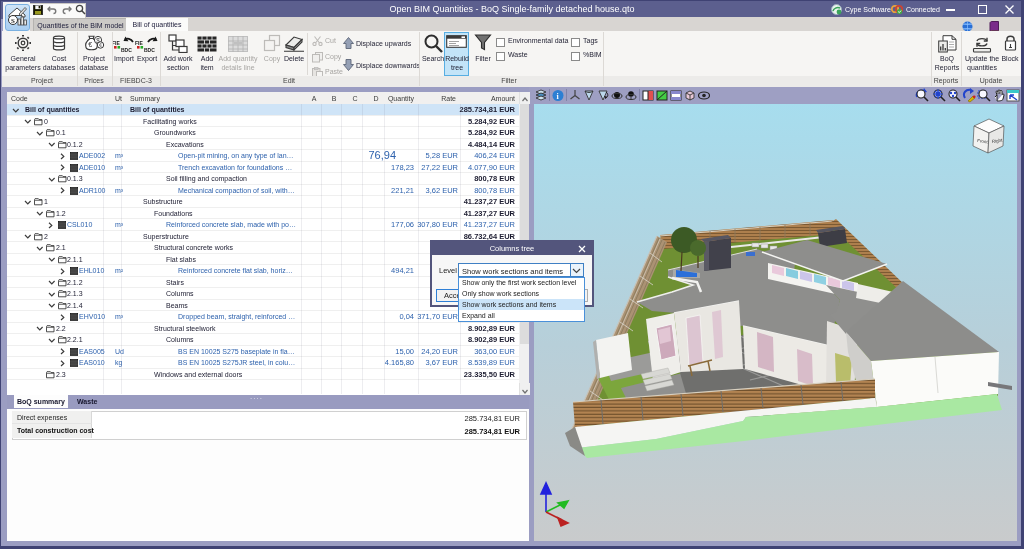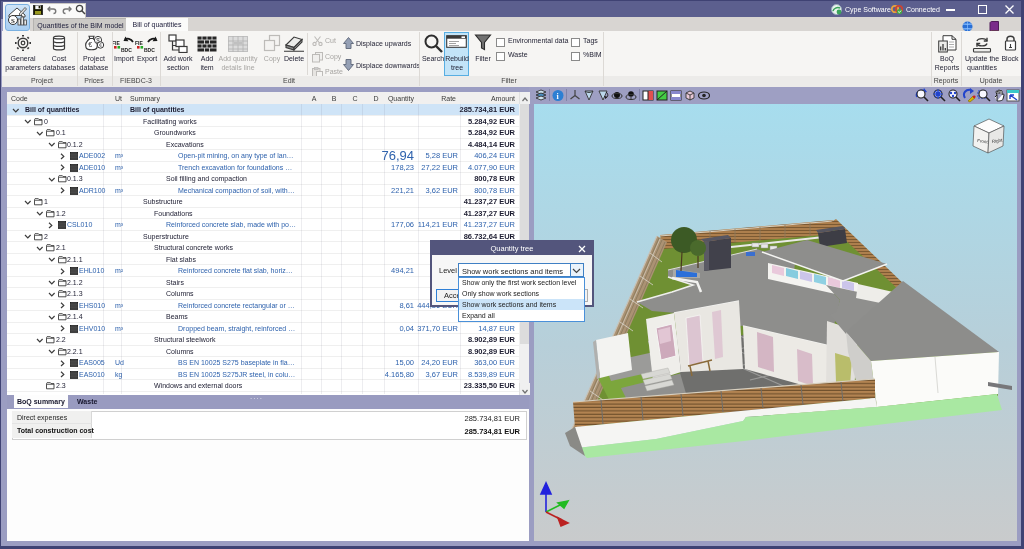--- a/index.html
+++ b/index.html
@@ -35,20 +35,21 @@
 #btabs{left:7px;top:395px;width:522px;height:14px;background:#999bc0;}
 #bpanel{left:7px;top:409px;width:522px;height:132px;background:#fdfdfd;}
 #vtoolbar{left:529px;top:87px;width:488px;height:17px;background:#9e9fc3;}
 #viewport{left:534px;top:104px;width:483px;height:437px;}
 #winborder{left:0;top:0;width:1022px;height:547px;border:1px solid #3f4273;pointer-events:none;}
 </style>
 </head>
 <body>
 <div id="app">
   <div class="abs" id="titlebar"></div>
+  <div class="abs" id="titletext">Open BIM Quantities - BoQ Single-family detached house.qto</div>
   <svg class="abs" style="left:831px;top:4px" width="11" height="11">
       <circle cx="5.5" cy="5.5" r="5" fill="#e8f4ec" stroke="#9ab"></circle>
       <path d="M2 7 A5 4 0 0 1 9 4" fill="none" stroke="#3aa35a" stroke-width="1.5"></path>
       <circle cx="8" cy="8" r="2.4" fill="#3aa35a"></circle>
     </svg>
     <div class="abs" style="left:845px;top:6px;font-size:7px;color:#fff">Cype Software</div>
     <svg class="abs" style="left:891px;top:4px" width="12" height="11">
       <circle cx="4" cy="5" r="3.2" fill="none" stroke="#e8a33d" stroke-width="1.8"></circle>
       <circle cx="8" cy="5" r="3.2" fill="none" stroke="#cc4433" stroke-width="1.8"></circle>
       <circle cx="8.5" cy="7.5" r="2.6" fill="#44aa44"></circle>
@@ -623,21 +624,21 @@
           </span>
           <span class="c" style="left:63px;width:12px">
             <svg width="8" height="8" viewBox="0 0 8 8" style="position:absolute;top:2px">
               <rect x="0.4" y="0.4" width="7.2" height="7" fill="#2e2e2e" stroke="#1a1a1a" stroke-width="0.8"></rect>
               <path d="M0 2.2 H8 M0 4 H8 M0 5.8 H8 M2 0 V8 M4 0 V8 M6 0 V8" stroke="#6a6a6a" stroke-width="0.45"></path>
             </svg>
           </span>
           <span class="c blue" style="left:72px;width:34px">ADE002</span>
           <span class="c blue" style="left:108px;width:16px">m³</span>
           <span class="c blue" style="left:171px;width:118px;text-overflow:ellipsis">Open-pit mining, on any type of land, …</span>
-          <span class="c blue num" style="left:370px;width:37px;font-size:13px">76,94</span>
+          <span class="c blue num" style="left:352px;width:37px;font-size:11px">76,94</span>
           <span class="c blue num" style="left:407px;width:44px;font-size:7.5px">5,28 EUR</span>
           <span class="c blue num" style="left:444px;width:64px;font-size:7.5px">406,24 EUR</span>
         </div>
 <div class="trow">
           <span class="c" style="left:53px;width:10px">
             <svg width="6" height="8" style="position:absolute;top:2.5px">
               <path d="M1 0.8 L3.8 3.4 L1 6" fill="none" stroke="#3c3c3c" stroke-width="1.2"></path>
             </svg>
           </span>
           <span class="c" style="left:63px;width:12px">
@@ -729,21 +730,21 @@
           <span class="c" style="left:51px;width:12px">
             <svg width="8" height="8" viewBox="0 0 8 8" style="position:absolute;top:2px">
               <rect x="0.4" y="0.4" width="7.2" height="7" fill="#2e2e2e" stroke="#1a1a1a" stroke-width="0.8"></rect>
               <path d="M0 2.2 H8 M0 4 H8 M0 5.8 H8 M2 0 V8 M4 0 V8 M6 0 V8" stroke="#6a6a6a" stroke-width="0.45"></path>
             </svg>
           </span>
           <span class="c blue" style="left:60px;width:46px">CSL010</span>
           <span class="c blue" style="left:108px;width:16px">m³</span>
           <span class="c blue" style="left:159px;width:130px;text-overflow:ellipsis">Reinforced concrete slab, made with pour…</span>
           <span class="c blue num" style="left:370px;width:37px;font-size:7.5px">177,06</span>
-          <span class="c blue num" style="left:407px;width:44px;font-size:7.5px">114,21 EUR</span>
+          <span class="c blue num" style="left:407px;width:44px;font-size:7.5px">307,80 EUR</span>
           <span class="c blue num" style="left:444px;width:64px;font-size:7.5px">41.237,27 EUR</span>
         </div>
 <div class="trow">
           <span class="c" style="left:17px;width:10px">
             <svg width="8" height="6" style="position:absolute;top:3.5px">
               <path d="M1 1 L3.8 3.8 L6.6 1" fill="none" stroke="#3c3c3c" stroke-width="1.2"></path>
             </svg>
           </span>
           <span class="c" style="left:27px;width:12px">
             <svg width="9" height="8" viewBox="0 0 9 8" style="position:absolute;top:2px">
@@ -824,38 +825,20 @@
             </svg>
           </span>
           <span class="c" style="left:51px;width:12px">
             <svg width="9" height="8" viewBox="0 0 9 8" style="position:absolute;top:2px">
               <path d="M0.5 2.2 L0.5 6.8 L8 6.8 L8 1.6 L5 1.6 L4.4 0.7 L1 0.7 L0.5 1.6 Z" fill="#fdfdfd" stroke="#3a3a3a" stroke-width="0.9"></path>
               <path d="M0.5 2.4 L8 2.4" stroke="#3a3a3a" stroke-width="0.7"></path>
             </svg>
           </span>
           <span class="c dark" style="left:60px;width:46px">2.1.3</span>
           <span class="c dark" style="left:159px;width:130px;text-overflow:ellipsis">Columns</span>
-        </div>
-<div class="trow">
-          <span class="c" style="left:53px;width:10px">
-            <svg width="6" height="8" style="position:absolute;top:2.5px">
-              <path d="M1 0.8 L3.8 3.4 L1 6" fill="none" stroke="#3c3c3c" stroke-width="1.2"></path>
-            </svg>
-          </span>
-          <span class="c" style="left:63px;width:12px">
-            <svg width="8" height="8" viewBox="0 0 8 8" style="position:absolute;top:2px">
-              <rect x="0.4" y="0.4" width="7.2" height="7" fill="#2e2e2e" stroke="#1a1a1a" stroke-width="0.8"></rect>
-              <path d="M0 2.2 H8 M0 4 H8 M0 5.8 H8 M2 0 V8 M4 0 V8 M6 0 V8" stroke="#6a6a6a" stroke-width="0.45"></path>
-            </svg>
-          </span>
-          <span class="c blue" style="left:72px;width:34px">EHS010</span>
-          <span class="c blue" style="left:108px;width:16px">m³</span>
-          <span class="c blue" style="left:171px;width:118px;text-overflow:ellipsis">Reinforced concrete rectangular or sq…</span>
-          <span class="c blue num" style="left:370px;width:37px;font-size:7.5px">8,61</span>
-          <span class="c blue num" style="left:407px;width:44px;font-size:7.5px">444,86 EUR</span>
         </div>
 <div class="trow">
           <span class="c" style="left:41px;width:10px">
             <svg width="8" height="6" style="position:absolute;top:3.5px">
               <path d="M1 1 L3.8 3.8 L6.6 1" fill="none" stroke="#3c3c3c" stroke-width="1.2"></path>
             </svg>
           </span>
           <span class="c" style="left:51px;width:12px">
             <svg width="9" height="8" viewBox="0 0 9 8" style="position:absolute;top:2px">
               <path d="M0.5 2.2 L0.5 6.8 L8 6.8 L8 1.6 L5 1.6 L4.4 0.7 L1 0.7 L0.5 1.6 Z" fill="#fdfdfd" stroke="#3a3a3a" stroke-width="0.9"></path>
@@ -996,21 +979,21 @@
   <div class="abs" id="bpanel">
       <div class="abs" style="left:5px;top:2px;width:513px;height:27px;border:1px solid #d0d0d0;background:#fff"></div>
       <div class="abs" style="left:5px;top:2px;width:80px;height:13px;background:#f0f0ef;border-right:1px solid #d8d8d8;border-bottom:1px solid #e4e4e4;box-sizing:border-box"></div>
       <div class="abs" style="left:5px;top:15px;width:80px;height:14px;background:#f0f0ef;border-right:1px solid #d8d8d8;box-sizing:border-box"></div>
       <div class="abs" style="left:10px;top:5px;font-size:7px;color:#222">Direct expenses</div>
       <div class="abs" style="left:10px;top:18px;font-size:7px;font-weight:bold;color:#111">Total construction cost</div>
       <div class="abs" style="left:380px;top:5px;width:133px;text-align:right;font-size:7.5px;color:#222">285.734,81 EUR</div>
       <div class="abs" style="left:380px;top:18px;width:133px;text-align:right;font-size:7.5px;font-weight:bold;color:#111">285.734,81 EUR</div>
     </div>
   <div class="abs" style="left:430px;top:240px;width:164px;height:67px;background:#53557c;"></div>
-    <div class="abs" style="left:430px;top:244px;width:164px;text-align:center;font-size:7.5px;color:#fff">Quantity tree</div>
+    <div class="abs" style="left:430px;top:244px;width:164px;text-align:center;font-size:7.5px;color:#fff">Columns tree</div>
     <svg class="abs" style="left:578px;top:245px" width="8" height="8">
       <path d="M1 1 L7 7 M7 1 L1 7" stroke="#fff" stroke-width="1.3"></path>
     </svg>
     <div class="abs" style="left:432px;top:255px;width:160px;height:50px;background:#f7f7f7;"></div>
     <div class="abs" style="left:439px;top:266px;font-size:7.5px;color:#222">Level</div>
     <div class="abs" style="left:458px;top:263px;width:126px;height:14px;background:#fff;border:1px solid #3f80c4;box-sizing:border-box"></div>
     <div class="abs" style="left:462px;top:267px;font-size:7.5px;color:#222">Show work sections and items</div>
     <div class="abs" style="left:570px;top:264px;width:13px;height:12px;background:#eaf3fb;border-left:1px solid #3f80c4;box-sizing:border-box"></div>
     <svg class="abs" style="left:572px;top:268px" width="9" height="6">
       <path d="M1 1 L4.5 4.5 L8 1" fill="none" stroke="#444" stroke-width="1.2"></path>

